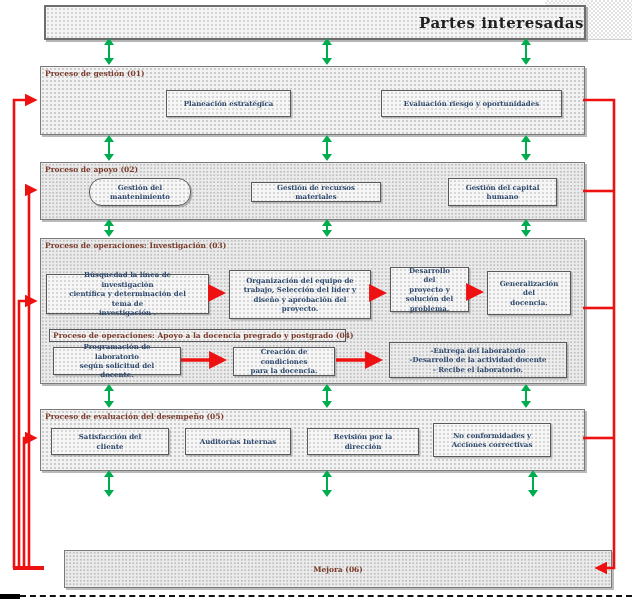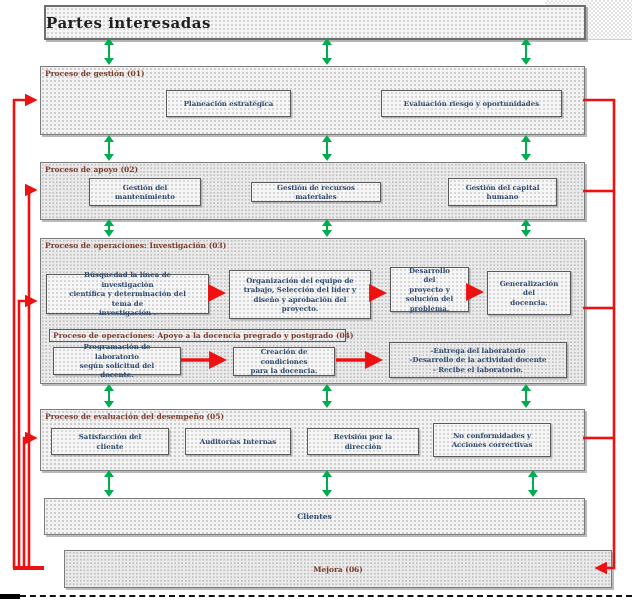--- a/index.html
+++ b/index.html
@@ -14,21 +14,21 @@
                      linear-gradient(45deg,#e3e3e3 25%,transparent 25%,transparent 75%,#e3e3e3 75%);
     background-size:4px 4px;background-position:0 0,2px 2px;
     border-bottom:1px solid #cfcfcf;
   }
   
   .banner{
     position:absolute;left:44px;top:5px;width:538px;height:31px;
     border:2px solid #6d6d6d;box-shadow:2px 2px 0 rgba(130,130,130,.6);
     background-color:#f5f5f5;
     background-image:radial-gradient(#d4d4d4 .8px,transparent .9px);background-size:4px 4px;
-    display:flex;align-items:center;justify-content:flex-start;
+    display:flex;align-items:center;justify-content:flex-end;
     font-size:15px;font-weight:bold;color:#1f1f1f;letter-spacing:.5px;
   }
   
   .block{
     position:absolute;border:1.6px solid #7a7a7a;box-shadow:2px 2px 0 rgba(130,130,130,.55);
     background-color:#f2f2f2;
     background-image:radial-gradient(#cccccc .8px,transparent .9px);background-size:4px 4px;
   }
   .block.dark{
     background-color:#ebebeb;
@@ -85,21 +85,21 @@
   </div>
 
   <div class="block" style="left:40px;top:66px;width:543px;height:67px;">
     <div class="blk-label">Proceso de gestión  (01)</div>
     <div class="pbox" style="left:125px;top:23px;width:125px;height:27px;">Planeación  estratégica</div>
     <div class="pbox" style="left:340px;top:23px;width:181px;height:27px;">Evaluación riesgo y oportunidades</div>
   </div>
 
   <div class="block dark" style="left:40px;top:162px;width:543px;height:56px;">
     <div class="blk-label">Proceso de apoyo  (02)</div>
-    <div class="pbox" style="left:48px;top:15px;width:112px;height:28px;">Gestión del
+    <div class="pbox" style="left:48px;top:15px;width:102px;height:28px;border-radius:13px;">Gestión del
 mantenimiento</div>
     <div class="pbox" style="left:210px;top:19px;width:130px;height:20px;">Gestión de recursos materiales</div>
     <div class="pbox" style="left:407px;top:15px;width:109px;height:28px;">Gestión del capital
 humano</div>
   </div>
 
   <div class="block dark" style="left:40px;top:238px;width:543px;height:144px;">
     <div class="blk-label">Proceso de operaciones: Investigación  (03)</div>
     <div class="pbox" style="left:5px;top:35px;width:163px;height:40px;">Búsquedad la línea de investigación
 científica y determinación del tema de
@@ -125,23 +125,20 @@
 
   <div class="block" style="left:40px;top:409px;width:543px;height:60px;">
     <div class="blk-label">Proceso de evaluación  del desempeño (05)</div>
     <div class="pbox" style="left:10px;top:18px;width:118px;height:27px;">Satisfacción del cliente</div>
     <div class="pbox" style="left:144px;top:18px;width:106px;height:27px;">Auditorías Internas</div>
     <div class="pbox" style="left:266px;top:18px;width:112px;height:27px;">Revisión por la dirección</div>
     <div class="pbox" style="left:392px;top:13px;width:118px;height:34px;">No conformidades y
 Acciones correctivas</div>
   </div>
 
-  <div class="block" style="left:44px;top:498px;width:539px;height:35px;">
-    <div class="band-text navy" style="font-size:7.5px;">Clientes</div>
-  </div>
 
   <div class="block dark" style="left:44px;top:550px;width:546px;height:36px;margin-left:20px;">
     <div class="band-text maroon" style="font-size:7.5px;">Mejora (06)</div>
   </div>
 
   <div class="garrow" style="left:104px;top:38px;height:27px;">
       <span class="hu"></span>
       <span class="st"></span>
       <span class="hd"></span>
     </div>

